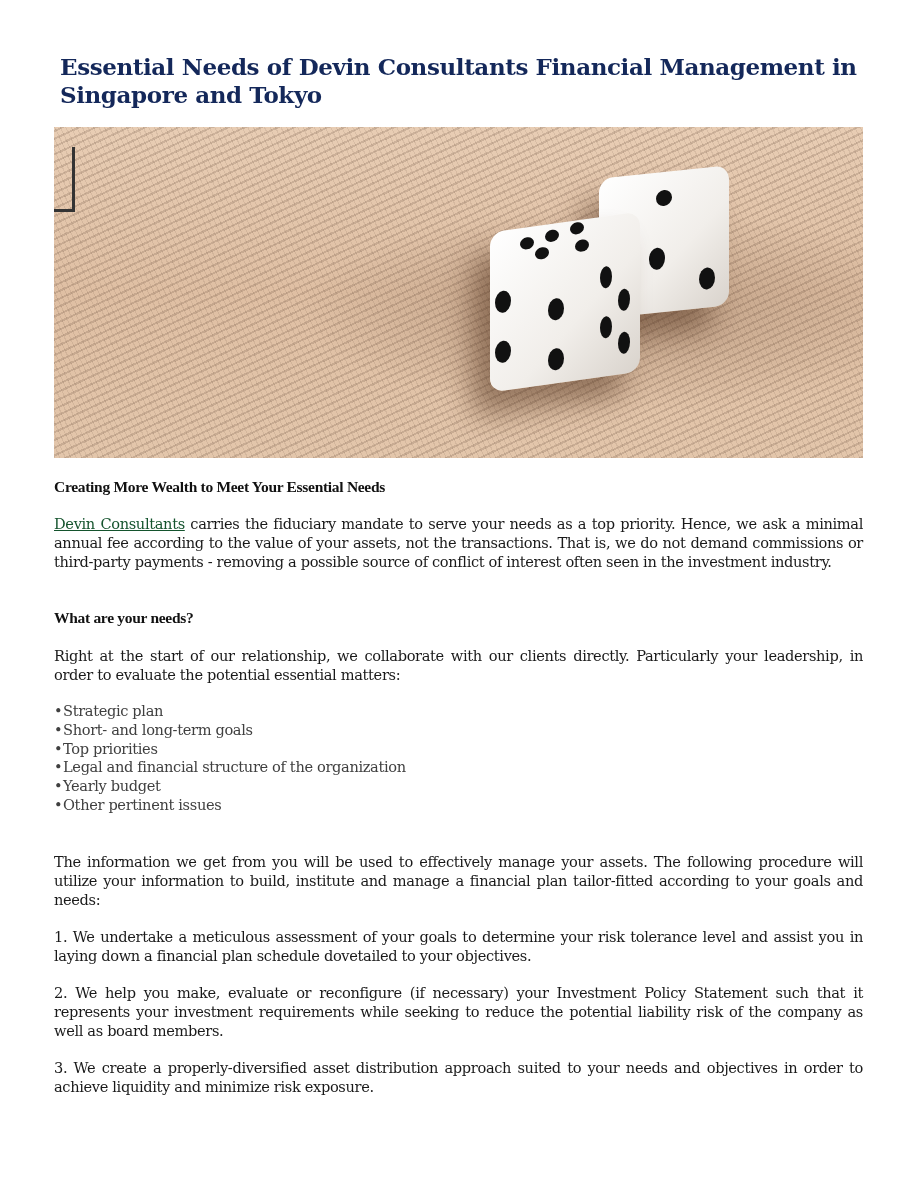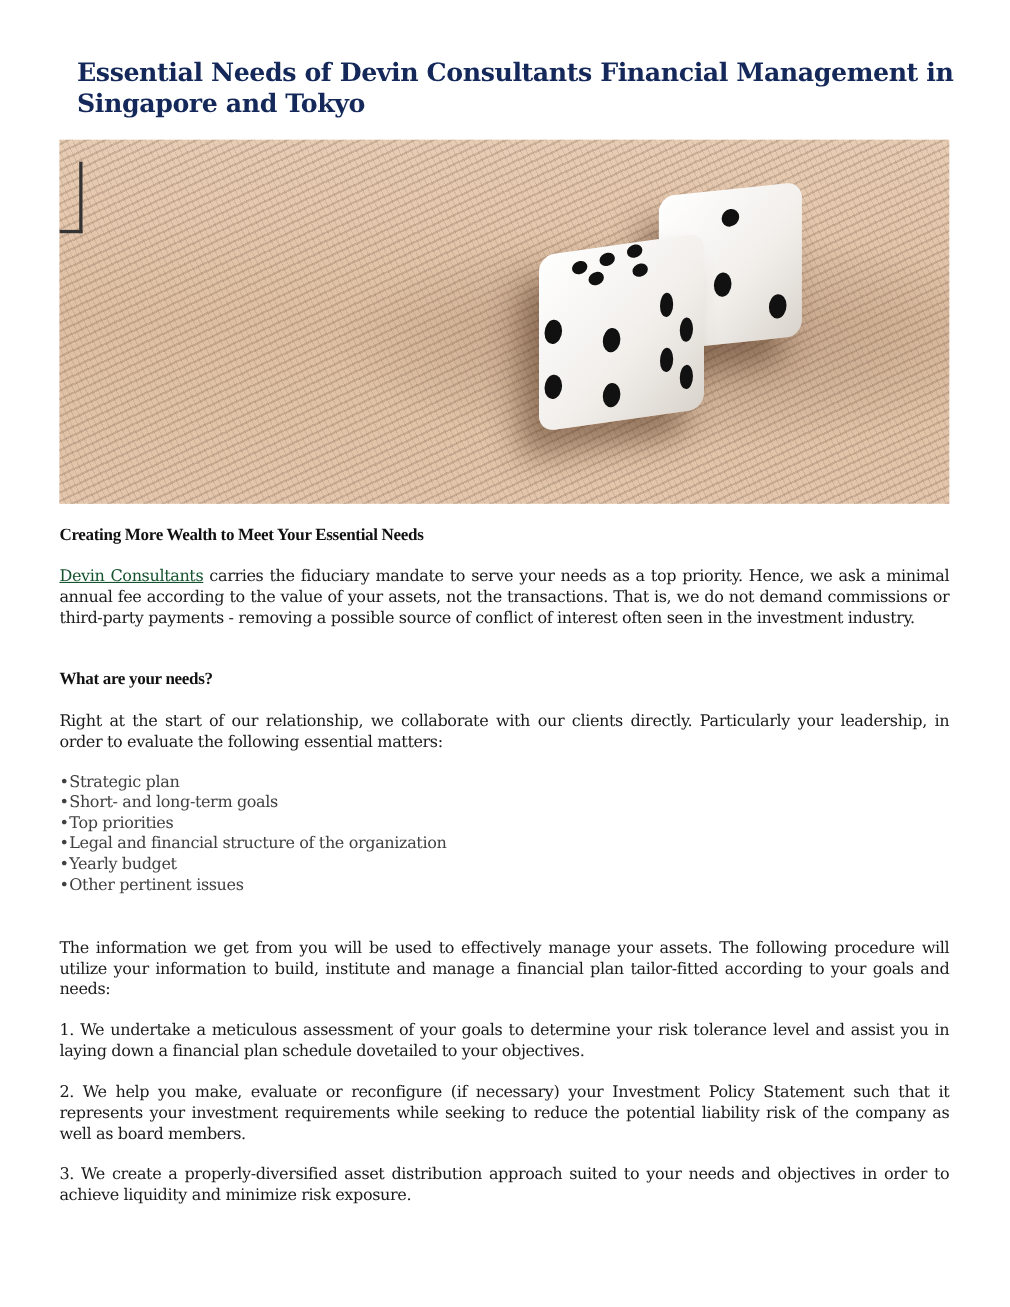--- a/index.html
+++ b/index.html
@@ -1,19 +1,19 @@
 <!DOCTYPE html>
 <html><head>
   <meta charset="utf-8">
   <style>
     html, body { margin: 0; padding: 0; background: #ffffff; }
     body { width: 918px; height: 1188px; position: relative; overflow: hidden; }
     .page { position: absolute; left: 54px; top: 0; width: 809px; }
     .title {
-      position: absolute; left: 16px; top: 53px; width: 809px;
+      position: absolute; left: 6px; top: 53px; width: 809px;
       font-family: "DejaVu Serif", serif; font-weight: bold;
       font-size: 23px; line-height: 28px; color: #14285a; margin: 0;
       letter-spacing: -0.4px;
     }
     .hero {
       position: absolute; left: 0; top: 127px; width: 809px; height: 331px;
       overflow: hidden;
       background:
         radial-gradient(ellipse at 70% 55%, rgba(90,60,40,0.25) 0%, rgba(0,0,0,0) 40%),
         repeating-linear-gradient(-25deg, rgba(80,55,40,0.18) 0px, rgba(80,55,40,0.18) 2px, rgba(0,0,0,0) 2px, rgba(0,0,0,0) 7px),
@@ -81,21 +81,21 @@
       <div class="pip" style="left:128px; top:118px; width:12px;"></div>
     </div>
   </div>
 
   <h2 class="section-heading" style="top:477px;">Creating More Wealth to Meet Your Essential Needs</h2>
 
   <p class="para" style="top:514px;"><a href="#">Devin Consultants</a><span> carries the fiduciary mandate to serve your needs as a top priority. Hence, we ask a minimal annual fee according to the value of your assets, not the transactions. That is, we do not demand commissions or third-party payments - removing a possible source of conflict of interest often seen in the investment industry.</span></p>
 
   <h2 class="section-heading" style="top:608px;">What are your needs?</h2>
 
-  <p class="para" style="top:646px;">Right at the start of our relationship, we collaborate with our clients directly. Particularly your leadership, in order to evaluate the following essential matters:</p>
+  <p class="para" style="top:646px;">Right at the start of our relationship, we collaborate with our clients directly. Particularly your leadership, in order to evaluate the potential essential matters:</p>
 
   <ul class="bullets">
     <li><span class="dot">•</span><span>Strategic plan</span></li>
     <li><span class="dot">•</span><span>Short- and long-term goals</span></li>
     <li><span class="dot">•</span><span>Top priorities</span></li>
     <li><span class="dot">•</span><span>Legal and financial structure of the organization</span></li>
     <li><span class="dot">•</span><span>Yearly budget</span></li>
     <li><span class="dot">•</span><span>Other pertinent issues</span></li>
   </ul>
 

